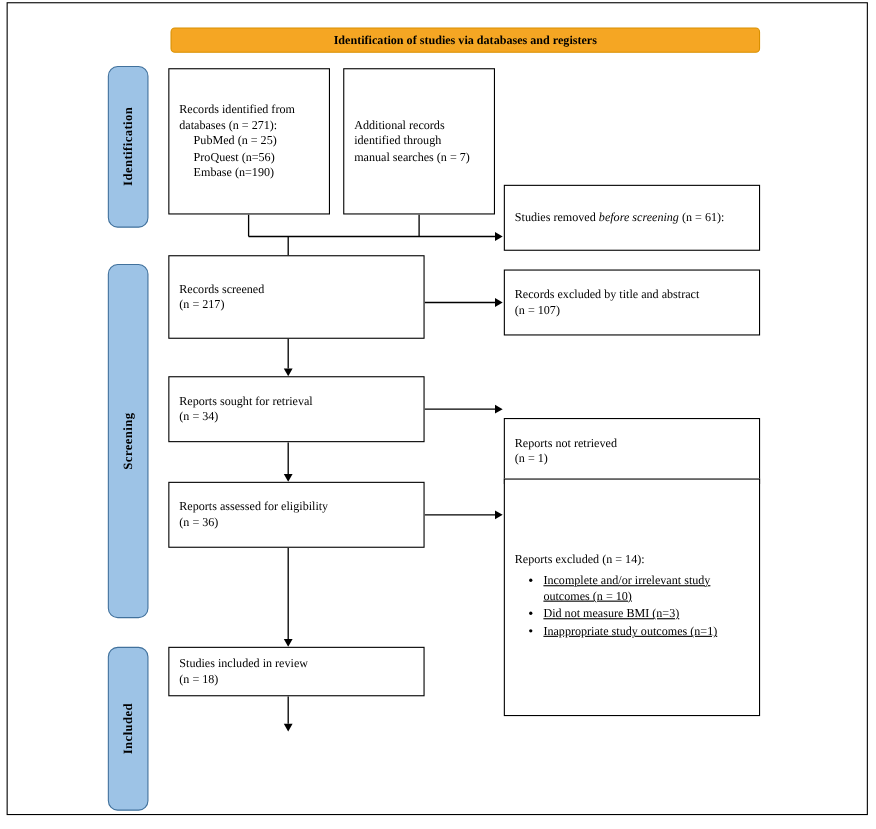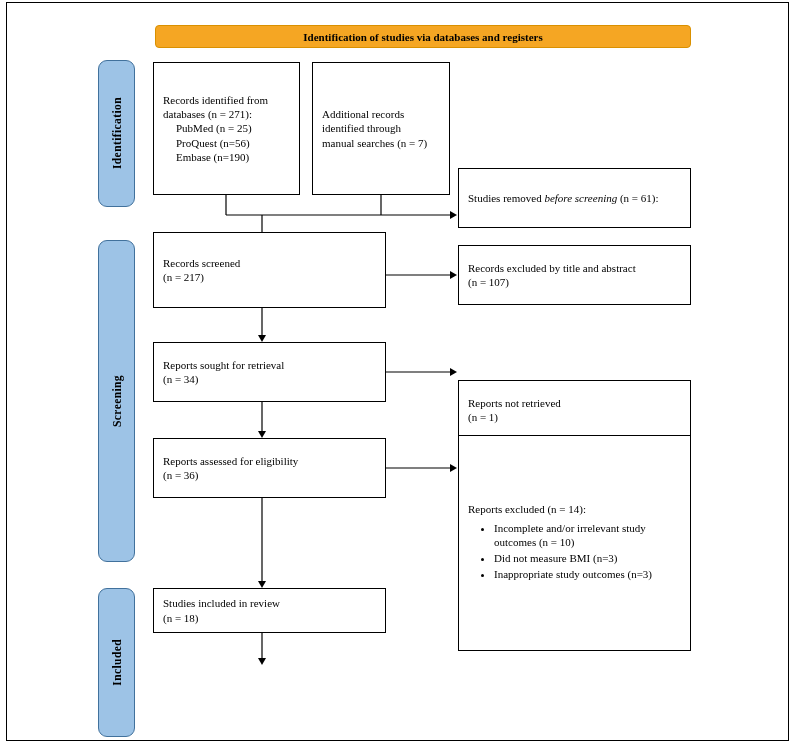--- a/index.html
+++ b/index.html
@@ -43,21 +43,21 @@
   #box-additional-records   { left:312px; top:62px;  width:138px; height:133px;justify-content:center; }
   #box-records-removed      { left:458px; top:168px; width:233px; height:60px; }
   #box-records-screened     { left:153px; top:232px; width:233px; height:76px; }
   #box-records-excluded     { left:458px; top:245px; width:233px; height:60px; }
   #box-reports-sought       { left:153px; top:342px; width:233px; height:60px; }
   #box-reports-not-retrieved{ left:458px; top:342px; width:233px; height:60px;margin-top:38px; }
   #box-reports-assessed     { left:153px; top:438px; width:233px; height:60px; }
   #box-reports-excluded     { left:458px; top:435px; width:233px; height:216px; }
   #box-studies-review       { left:153px; top:588px; width:233px; height:45px; }
   #box-studies-quant        { left:153px; top:665px; width:233px; height:56px; }
-  #box-reports-excluded ul { margin:4px 0 0 0; padding-left:26px; }
+  #box-reports-excluded ul { margin:4px 0 0 0; padding-left:26px;text-decoration:underline; }
   #box-reports-excluded li { margin:0 0 2px 0; }
   .connectors line { stroke:#000; stroke-width:1.2; }
   .connectors polygon { fill:#000; }
 </style>
 </head>
 <body>
 
 <div class="canvas">
 
   <div class="frame"></div>
@@ -160,21 +160,21 @@
   <div class="box" id="box-reports-assessed">
     <div class="box-text">Reports assessed for eligibility
 (n = 36)</div>
   </div>
 
   <div class="box" id="box-reports-excluded">
     <div class="box-text">Reports excluded (n = 14):</div>
     <ul>
       <li>Incomplete and/or irrelevant study outcomes (n = 10)</li>
       <li>Did not measure BMI (n=3)</li>
-      <li>Inappropriate study outcomes (n=3)</li>
+      <li>Inappropriate study outcomes (n=1)</li>
     </ul>
   </div>
 
   <div class="box" id="box-studies-review">
     <div class="box-text">Studies included in review
 (n = 18)</div>
   </div>
 
 
 </div>

